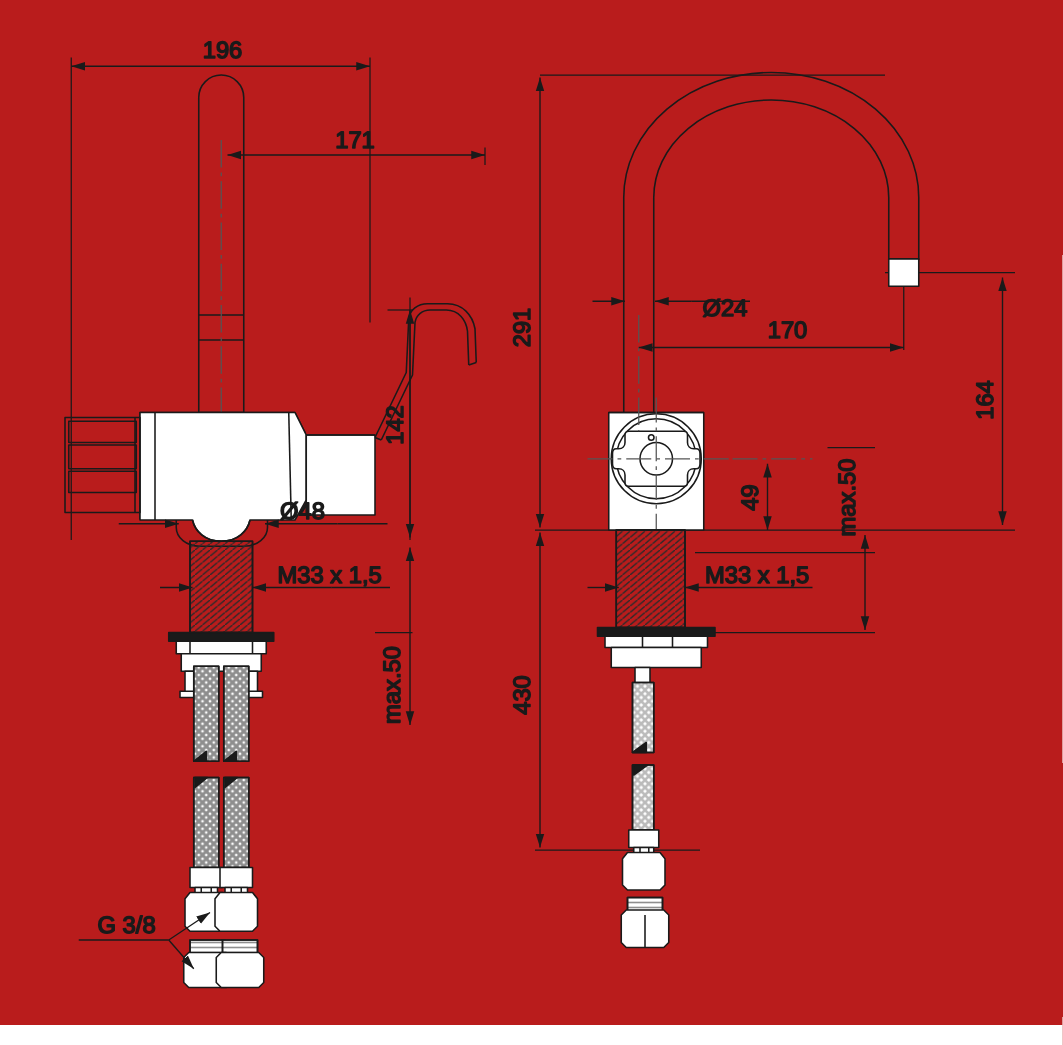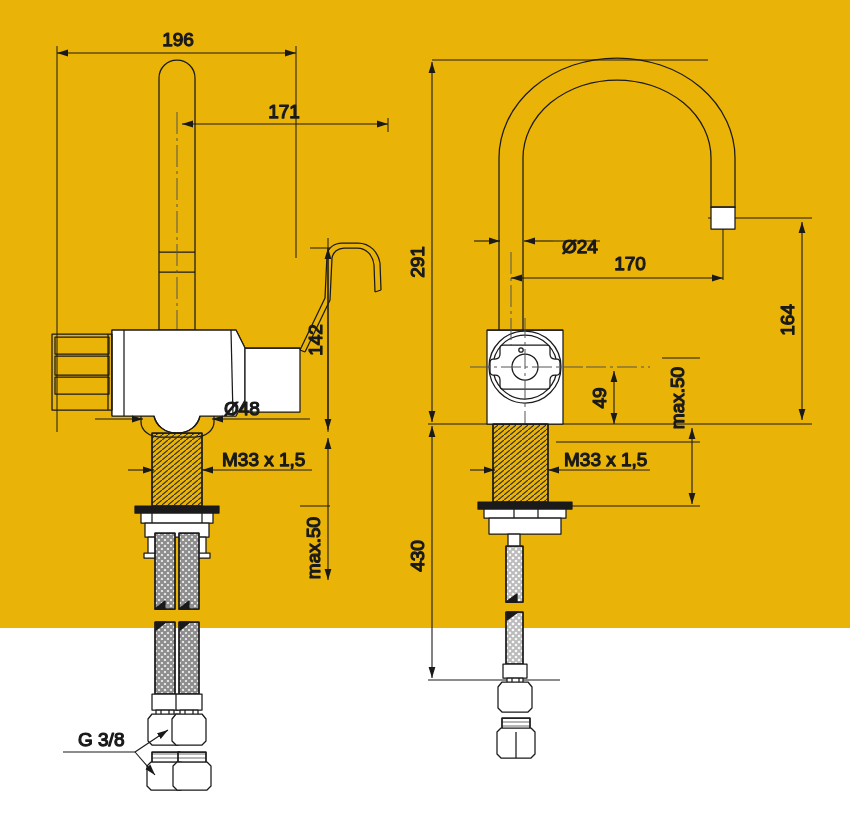--- a/index.html
+++ b/index.html
@@ -1,18 +1,18 @@
 <!DOCTYPE html>
 <html><head>
 <meta charset="utf-8">
 <style>
   html,body{margin:0;padding:0;background:#ffffff;}
   body{width:850px;height:836px;overflow:hidden;
        font-family:"Liberation Sans", sans-serif;}
-  #stage{position:relative;width:850px;height:628px;background:#eab308;}
+  #stage{position:relative;width:850px;height:820px;background:#b91c1c;}
   svg{display:block;}
   text{font-family:"Liberation Sans", sans-serif;fill:#1a1a1a;}
 </style>
 </head>
 <body>
 
 <div id="stage">
 <svg width="850" height="836" viewBox="0 0 850 836">
   <defs>
     <marker id="arrL" markerWidth="12" markerHeight="8" refX="11" refY="4" orient="auto" markerUnits="userSpaceOnUse">

